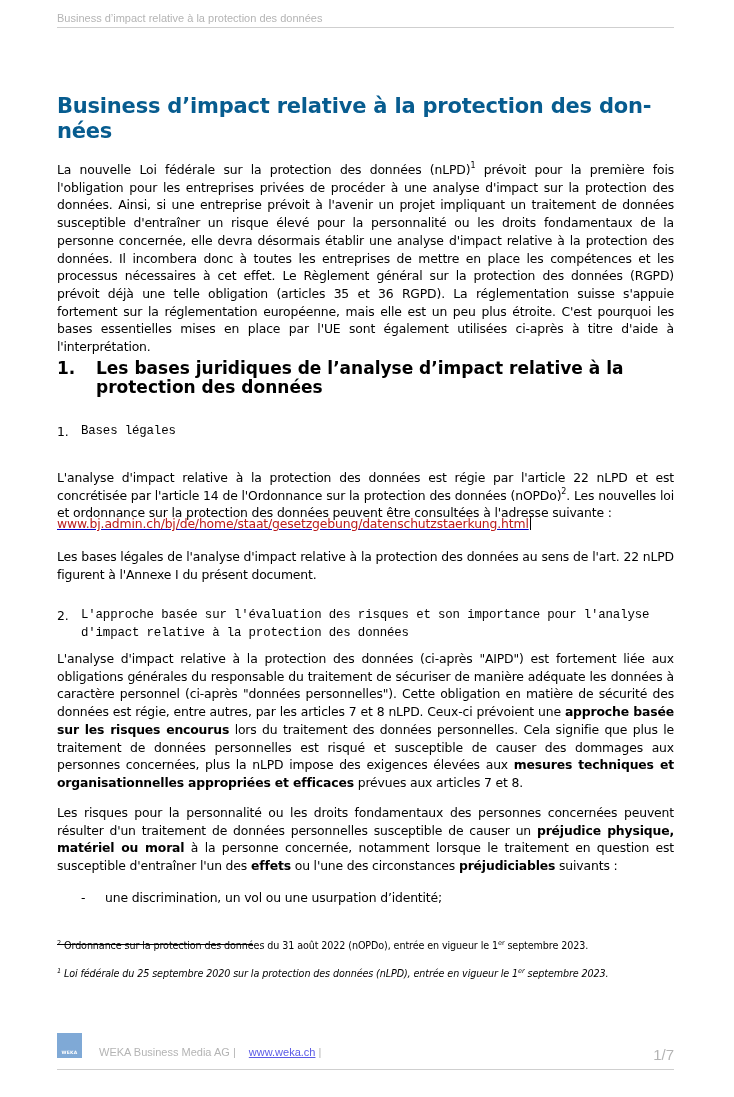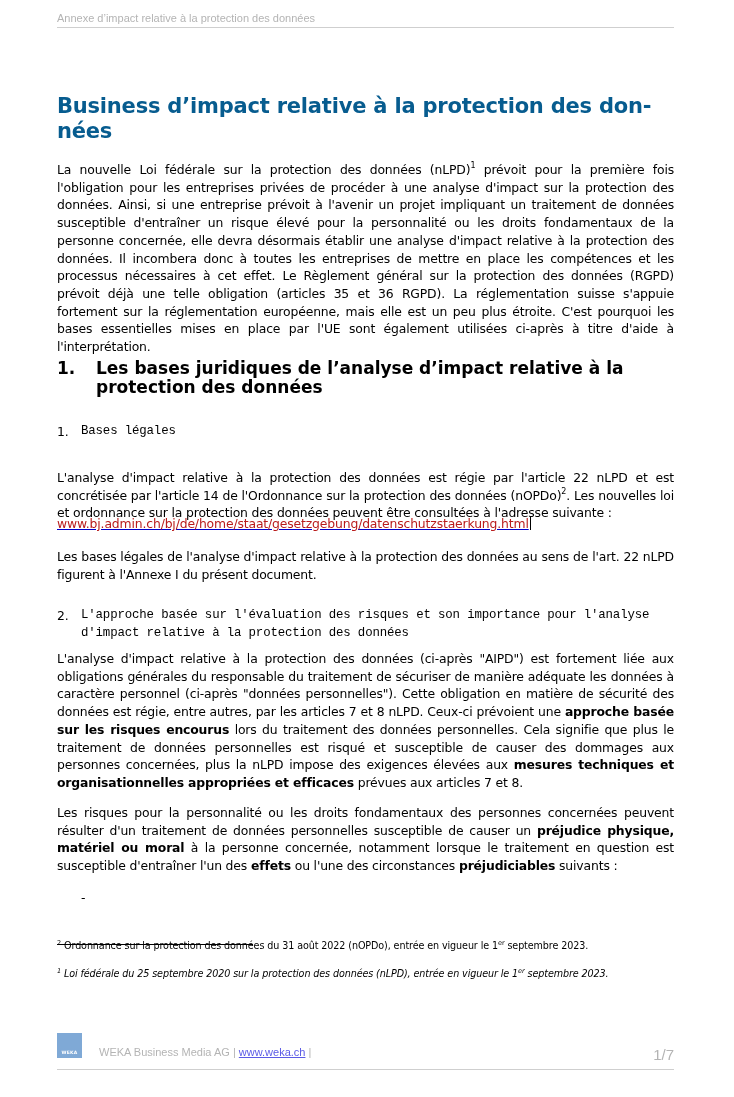--- a/index.html
+++ b/index.html
@@ -32,28 +32,28 @@
   .fn-rule { position: absolute; top: 944px; left: 57px; width: 196px; height: 1px; background: #000; }
   .footnote { position: absolute; left: 57px; width: 617px; font-size: 9.6px; line-height: 12px; letter-spacing: -0.1px; }
   .footnote sup { font-size: 6.5px; vertical-align: 4px; }
   .footer { position: absolute; top: 1033px; left: 57px; width: 617px; height: 36px;
          border-bottom: 1px solid #cfcfcf; }
   .logo { position: absolute; left: 0; top: 0; width: 25px; height: 25px; background: #7fa9d6;
          color: #fff; font-size: 4.5px; font-weight: bold; display: flex; align-items: flex-end;
          justify-content: center; padding-bottom: 3px; box-sizing: border-box; letter-spacing: 0.2px; }
   .footer-text { position: absolute; left: 42px; top: 13px; font-size: 11px; color: #b4b4b4;
          font-family: "Liberation Sans", sans-serif; }
-  .footer-text a { color: #5a5ae6; text-decoration: underline; }
+  .footer-text a { color: #5a5ae6; text-decoration: underline; margin-left: 10px; }
   .page-num { position: absolute; right: 0; top: 13px; font-size: 15px; color: #b4b4b4;
          font-family: "Liberation Sans", sans-serif; }
 </style>
 </head>
 <body>
 
-<div class="running-header">Annexe d’impact relative à la protection des données</div>
+<div class="running-header">Business d’impact relative à la protection des données</div>
 
 <h1 class="title"><span>Business d’impact relative à la protection des don-</span><br><span>nées</span></h1>
 
 <p class="para" style="top:161px;"><span>La nouvelle Loi fédérale sur la protection des données (nLPD)</span><sup>1</sup><span> prévoit pour la première fois l'obligation pour les entreprises privées de procéder à une analyse d'impact sur la protection des données. Ainsi, si une entreprise prévoit à l'avenir un projet impliquant un traitement de données susceptible d'entraîner un risque élevé pour la personnalité ou les droits fondamentaux de la personne concernée, elle devra désormais établir une analyse d'impact relative à la protection des données. Il incombera donc à toutes les entreprises de mettre en place les compétences et les processus nécessaires à cet effet. Le Règlement général sur la protection des données (RGPD) prévoit déjà une telle obligation (articles 35 et 36 RGPD). La réglementation suisse s'appuie fortement sur la réglementation européenne, mais elle est un peu plus étroite. C'est pourquoi les bases essentielles mises en place par l'UE sont également utilisées ci-après à titre d'aide à l'interprétation.</span></p>
 
 <div class="h1">
   <span class="num">1.</span>
   <span class="txt">Les bases juridiques de l’analyse d’impact relative à la protection des données</span>
 </div>
 
@@ -72,20 +72,21 @@
   <span class="num">2.</span>
   <span class="txt">L'approche basée sur l'évaluation des risques et son importance pour l'analyse d'impact relative à la protection des données</span>
 </div>
 
 <p class="para" style="top:650px;"><span>L'analyse d'impact relative à la protection des données (ci-après "AIPD") est fortement liée aux obligations générales du responsable du traitement de sécuriser de manière adéquate les données à caractère personnel (ci-après "données personnelles"). Cette obligation en matière de sécurité des données est régie, entre autres, par les articles 7 et 8 nLPD. Ceux-ci prévoient une </span><b>approche basée sur les risques encourus</b><span> lors du traitement des données personnelles. Cela signifie que plus le traitement de données personnelles est risqué et susceptible de causer des dommages aux personnes concernées, plus la nLPD impose des exigences élevées aux </span><b>mesures techniques et organisationnelles appropriées et efficaces</b><span> prévues aux articles 7 et 8.</span></p>
 
 <p class="para" style="top:804px;"><span>Les risques pour la personnalité ou les droits fondamentaux des personnes concernées peuvent résulter d'un traitement de données personnelles susceptible de causer un </span><b>préjudice physique, matériel ou moral</b><span> à la personne concernée, notamment lorsque le traitement en question est susceptible d'entraîner l'un des </span><b>effets</b><span> ou l'une des circonstances </span><b>préjudiciables</b><span> suivants :</span></p>
 
 <div class="bullet">
   <span class="dash">-</span>
+  <span>une discrimination, un vol ou une usurpation d’identité;</span>
 </div>
 
 <div class="fn-rule"></div>
 
 <div class="footnote" style="top:968px;font-style:italic;"><sup>1</sup> <span>Loi fédérale du 25 septembre 2020 sur la protection des données (nLPD), entrée en vigueur le 1</span><sup>er</sup><span> septembre 2023.</span></div>
 
 <div class="footnote" style="top:940px;"><sup>2</sup> <span>Ordonnance sur la protection des données du 31 août 2022 (nOPDo), entrée en vigueur le 1</span><sup>er</sup><span> septembre 2023.</span></div>
 
 <div class="footer">
   <div class="logo">WEKA</div>

